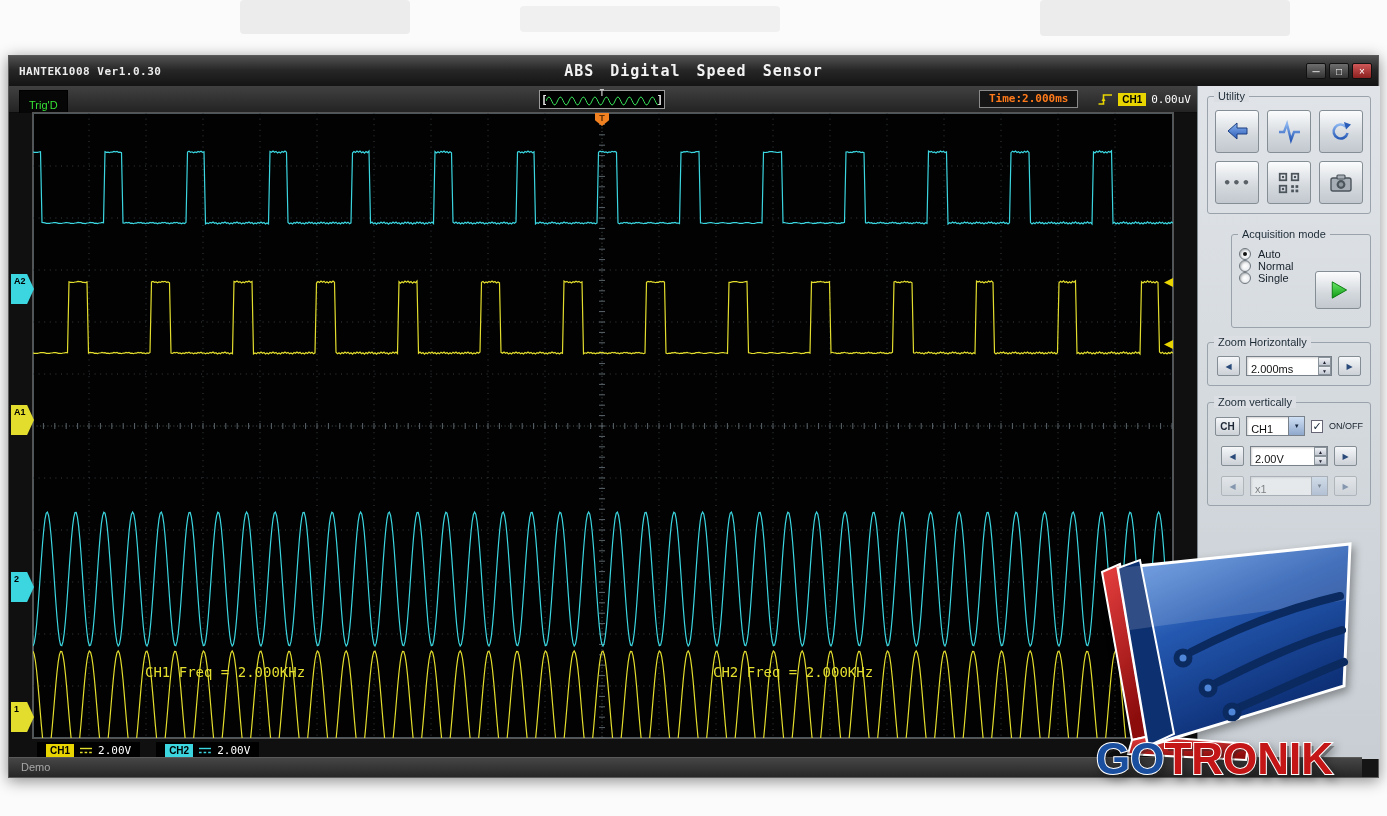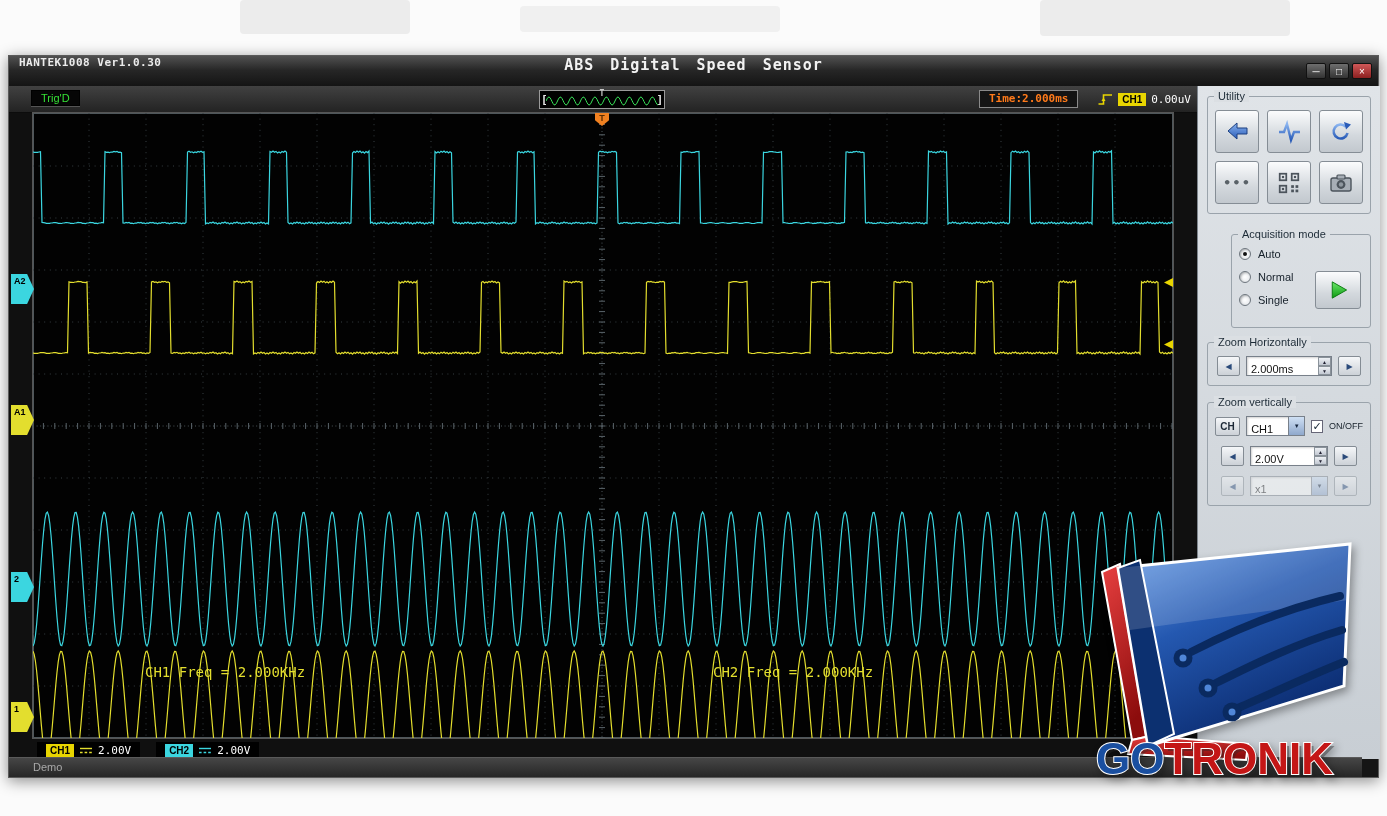--- a/index.html
+++ b/index.html
@@ -6,36 +6,36 @@
   html,body { width:1387px; height:816px; }
   body { position:relative; background:#fbfbfb; font-family:"Liberation Sans",sans-serif; overflow:hidden; }
 
   .bg-artifact { position:absolute; background:#ececec; border-radius:4px; }
 
   
   .window { position:absolute; left:8px; top:55px; width:1371px; height:723px;
             background:#151515; border:1px solid #5a5a5a; box-shadow:0 3px 14px rgba(0,0,0,.45); }
 
   .titlebar { position:absolute; left:0; top:0; right:0; height:30px;
-              background:linear-gradient(#515151,#262626 48%,#141414); display:flex; align-items:flex-start; }
+              background:linear-gradient(#515151,#262626 48%,#141414); display:flex; align-items:center; }
   .app-version { margin-left:10px; font:bold 11px "DejaVu Sans Mono",monospace; color:#ececec; letter-spacing:.5px; z-index:2; }
   .doc-title { position:absolute; left:0; right:0; text-align:center; font:bold 15px "DejaVu Sans Mono",monospace;
                color:#f2f2f2; letter-spacing:1px; word-spacing:6px; }
   .win-btns { position:absolute; right:6px; top:7px; display:flex; gap:3px; z-index:2; }
   .win-btn { width:20px; height:16px; font:10px "Liberation Sans",sans-serif; color:#fff;
              background:linear-gradient(#6e6e6e,#333); border:1px solid #111; border-radius:2px;
              display:flex; align-items:center; justify-content:center; cursor:default; }
   .win-btn.close { background:linear-gradient(#d05858,#8c2020); }
 
   
   .left-region { position:absolute; left:0; top:30px; width:1188px; height:673px; }
 
   .status-top { position:absolute; left:0; top:0; width:100%; height:27px;
                 background:linear-gradient(#414141,#232323); border-bottom:1px solid #0c0c0c; }
-  .trigd { position:absolute; left:22px; top:4px; padding:1px 9px; background:#060606;
+  .trigd { position:absolute; left:10px; top:4px; padding:8px 9px; background:#060606;
            border:1px solid #000; box-shadow:0 1px 0 #555; color:#35e035; font:11px "Liberation Sans",sans-serif; }
   .preview { position:absolute; left:530px; top:4px; width:126px; height:19px; background:#000; border:1px solid #9a9a9a; }
   .preview svg { position:absolute; left:6px; top:1px; }
   .preview .t-mark { position:absolute; left:50%; top:-2px; transform:translateX(-50%); font:bold 8px "DejaVu Sans Mono",monospace; color:#c8c8c8; }
   .preview .brk { position:absolute; top:2px; font:bold 11px "DejaVu Sans Mono",monospace; color:#e6e6e6; }
   .preview .brk.l { left:1px; } .preview .brk.r { right:1px; }
   .time-box { position:absolute; left:970px; top:4px; height:18px; padding:0 9px; border:1px solid #8a8a8a;
               background:#141414; color:#ff7a1a; font:bold 11px "DejaVu Sans Mono",monospace; line-height:16px; }
   .trig-info { position:absolute; right:6px; top:4px; height:18px; display:flex; align-items:center; gap:5px; }
   .ch-chip { background:#e8d500; color:#000; font:bold 10px "Liberation Sans",sans-serif; padding:1px 4px; }
@@ -59,38 +59,38 @@
              color:#453b00; font:bold 9px "Liberation Sans",sans-serif; text-align:right; line-height:13px; padding-right:2px; }
   .tick-right { position:absolute; left:1131px; width:9px; height:9px; background:#e8d500;
                 clip-path:polygon(100% 0,100% 100%,0 50%); }
 
   .badge-row { position:absolute; left:28px; top:629px; height:16px; display:flex; gap:16px; }
   .badge-group { display:flex; align-items:center; gap:5px; background:#000; padding:1px 9px; }
   .badge-val { color:#fff; font:11px "DejaVu Sans Mono",monospace; }
 
   .bottom-bar { position:absolute; left:0; right:16px; bottom:0; height:20px;
                 background:linear-gradient(#464646,#262626); border-top:1px solid #5a5a5a;
-                color:#a8a8a8; font:11px "Liberation Sans",sans-serif; line-height:19px; padding-left:24px; }
+                color:#a8a8a8; font:11px "Liberation Sans",sans-serif; line-height:19px; padding-left:12px; }
 
   
   .right-panel { position:absolute; left:1188px; top:30px; width:183px; height:673px;
                  background:linear-gradient(180deg,#e0e4e8,#c8ced4); border-left:1px solid #7e868e; padding:10px 9px 0; }
   .group { position:relative; border:1px solid #9aa3ab; border-radius:3px; padding:13px 7px 9px; }
   .group-title { position:absolute; top:-7px; left:6px; padding:0 4px; background:#dbdfe3;
                  font:11px "Liberation Sans",sans-serif; color:#1c2a36; }
   .g-utility { margin-bottom:20px; }
   .g-acq { margin-bottom:14px; min-height:94px;margin-left:24px; }
   .g-zoomh { margin-bottom:16px; }
 
   .util-grid { display:grid; grid-template-columns:repeat(3,1fr); gap:8px; }
   .util-btn { height:43px; background:linear-gradient(#fbfcfd,#d3d8dd 60%,#c2c8ce);
               border:1px solid #858d95; border-radius:3px; display:flex; align-items:center; justify-content:center; cursor:default; }
   .ellipsis { font:bold 13px "DejaVu Sans",sans-serif; color:#5a6268; letter-spacing:1px; }
 
-  .radio-col { display:flex; flex-direction:column; gap:11px; }
+  .radio-col { display:flex; flex-direction:column; }
   .radio-row { display:flex; align-items:center; gap:7px; font:11px "Liberation Sans",sans-serif; color:#16202a; }
   .radio { width:12px; height:12px; border-radius:50%; background:radial-gradient(#fff,#dfe3e7);
            border:1px solid #6e767e; box-shadow:inset 1px 1px 2px rgba(0,0,0,.25); position:relative; }
   .radio.on::after { content:""; position:absolute; left:3px; top:3px; width:4px; height:4px; border-radius:50%; background:#111; }
   .play-btn { position:absolute; right:9px; top:36px; width:46px; height:38px;
               background:linear-gradient(#fbfcfd,#d3d8dd 60%,#c2c8ce); border:1px solid #858d95;
               border-radius:3px; display:flex; align-items:center; justify-content:center; }
 
   .zrow { display:flex; align-items:center; justify-content:center; gap:6px; }
   .zrow + .zrow { margin-top:10px; }

